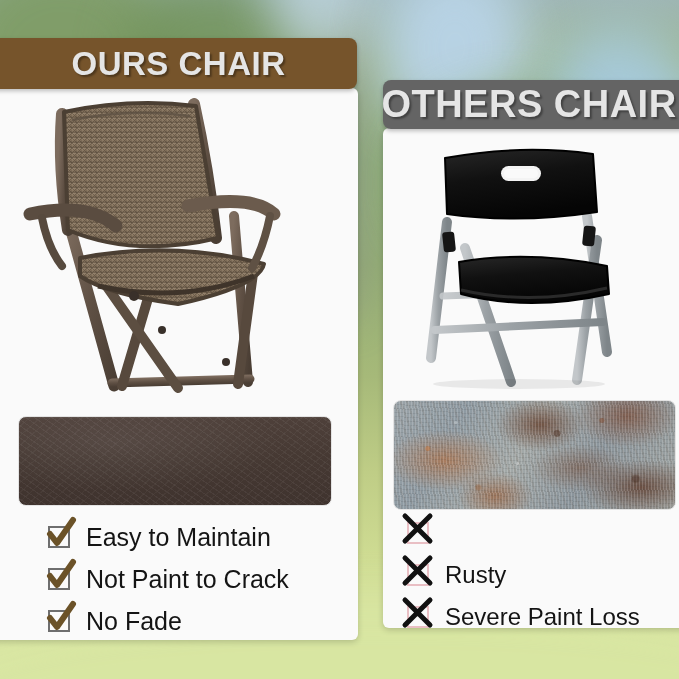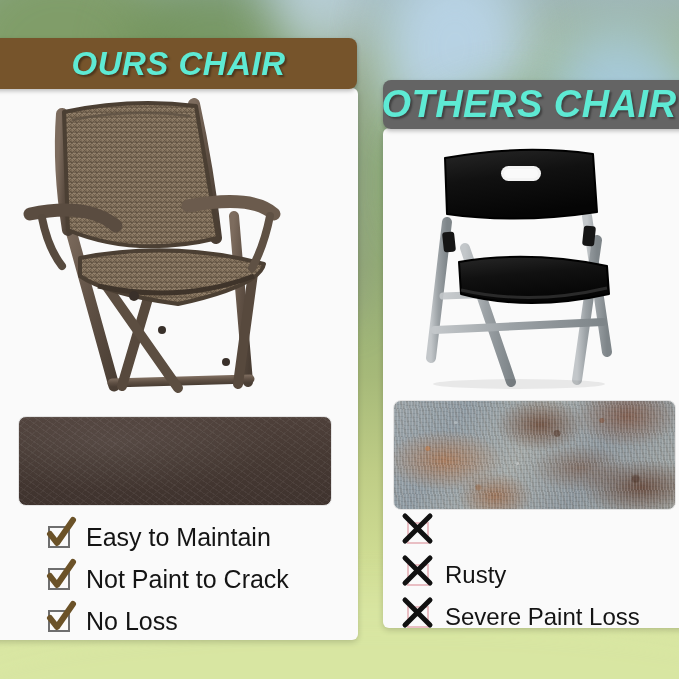--- a/index.html
+++ b/index.html
@@ -120,23 +120,22 @@
   }
 
   
   .header-band {
     position: absolute;
     display: flex;
     align-items: center;
     z-index: 5;
   }
   .header-band .header-text {
-    font-style: italic;
     font-weight: bold;
-    color: #5eead4;
+    color: #e5e5e5;
     letter-spacing: .5px;
     text-shadow: 2px 2px 2px rgba(0,0,0,.35);
     white-space: nowrap;
   }
 
   #header-ours {
     left: -12px;
     top: 38px;
     width: 369px;
     height: 51px;
@@ -378,21 +377,21 @@
       </span>
       <span class="feature-label">Not Paint to Crack</span>
     </li>
     <li class="feature-item">
       <span class="mark-box check">
         <span class="box"></span>
         <svg viewBox="0 0 34 34">
             <path d="M7 17 L14 26 L30 3" stroke="#6b5228" stroke-width="6" fill="none" stroke-linecap="round" stroke-linejoin="round"></path>
           </svg>
       </span>
-      <span class="feature-label">No Loss</span>
+      <span class="feature-label">No Fade</span>
     </li>
   </ul>
 </div>
 
 <div class="panel" id="panel-others">
 
   <div class="photo-area" id="photo-others">
     <svg class="chair-svg" viewBox="0 0 270 250">
       <defs>
         <linearGradient id="steelG" x1="0" y1="0" x2="1" y2="0">

